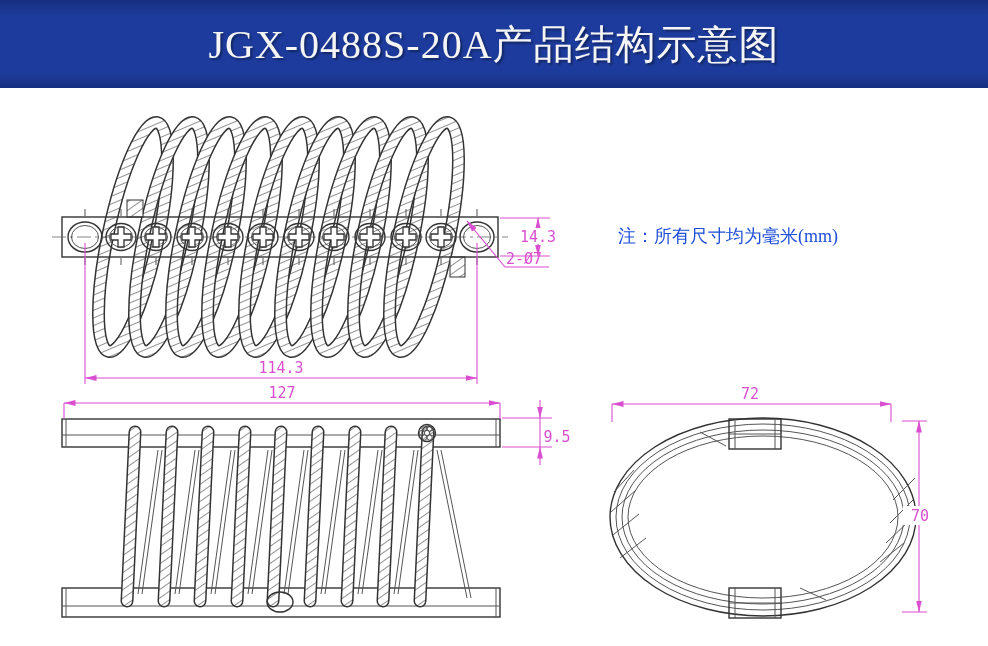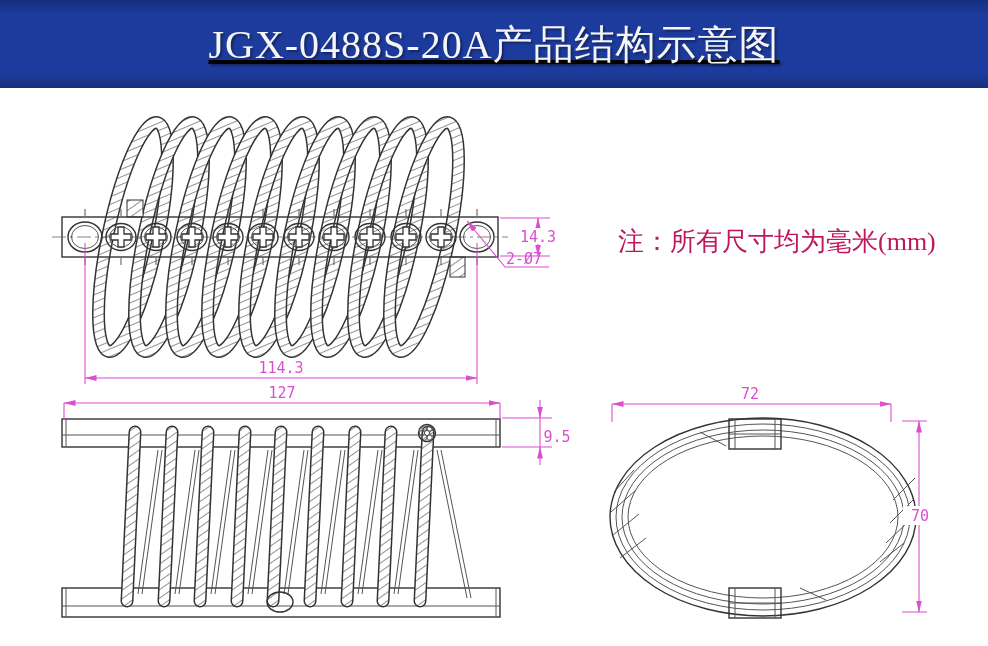--- a/index.html
+++ b/index.html
@@ -1,23 +1,23 @@
 <!DOCTYPE html>
 <html><head>
 <meta charset="utf-8">
 <style>
   html,body{margin:0;padding:0;background:#fff;}
   #stage{position:relative;width:988px;height:646px;overflow:hidden;background:#ffffff;
          font-family:"Liberation Serif","DejaVu Serif",serif;}
   #banner{position:absolute;left:0;top:0;width:988px;height:88px;
           background:linear-gradient(#16307f 0%,#1d3b9c 18%,#1d3b9c 82%,#16307f 100%);
-          display:flex;align-items:center;justify-content:center;text-decoration:underline;}
+          display:flex;align-items:center;justify-content:center;}
   #banner .title{color:#f5f5f5;font-size:40px;letter-spacing:1px;white-space:nowrap;
           text-shadow:2px 2px 2px rgba(0,0,0,.35);}
-  #note{position:absolute;left:618px;top:224px;font-size:26px;color:#be185d;white-space:nowrap;}
+  #note{position:absolute;left:618px;top:224px;font-size:18px;color:#1d4ed8;white-space:nowrap;}
   svg{position:absolute;left:0;top:0;}
   .edge{stroke:#333;fill:none;stroke-width:1.4;}
   .thin{stroke:#555;fill:none;stroke-width:1;}
   .dim{stroke:#d94fd0;fill:none;stroke-width:1.1;}
   .dimtxt{fill:#d94fd0;font-family:"DejaVu Sans Mono",monospace;font-size:15px;}
   .cl{stroke:#666;stroke-width:.8;fill:none;stroke-dasharray:14 4 3 4;}
 </style>
 </head>
 <body>
 

